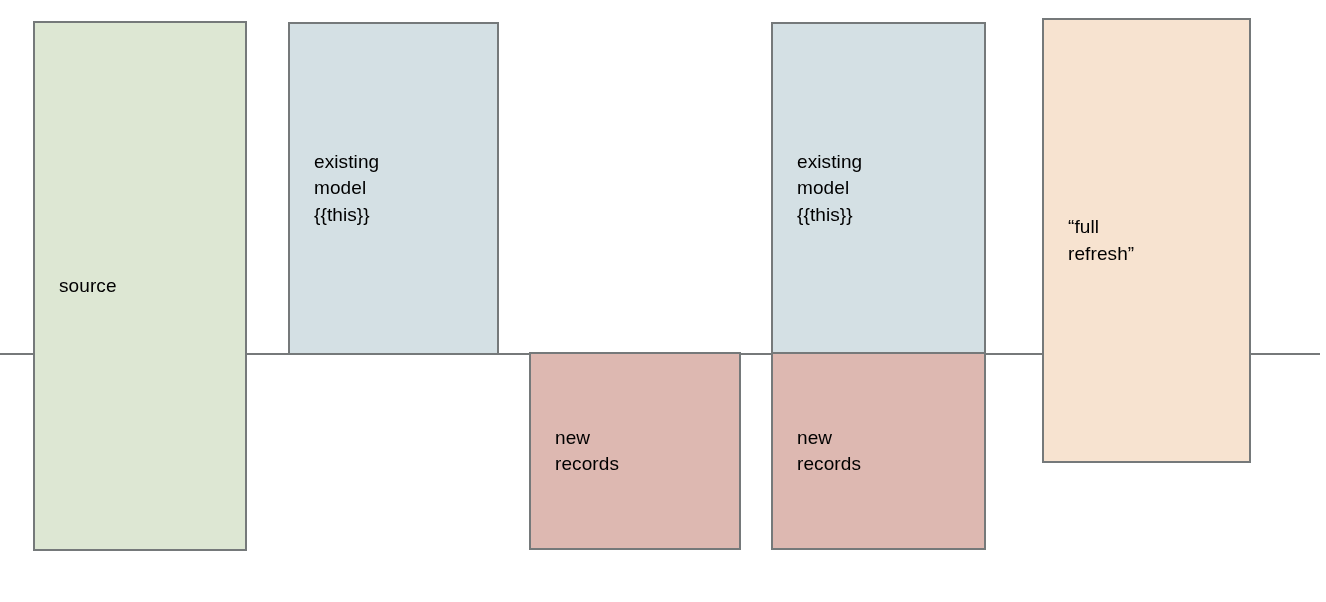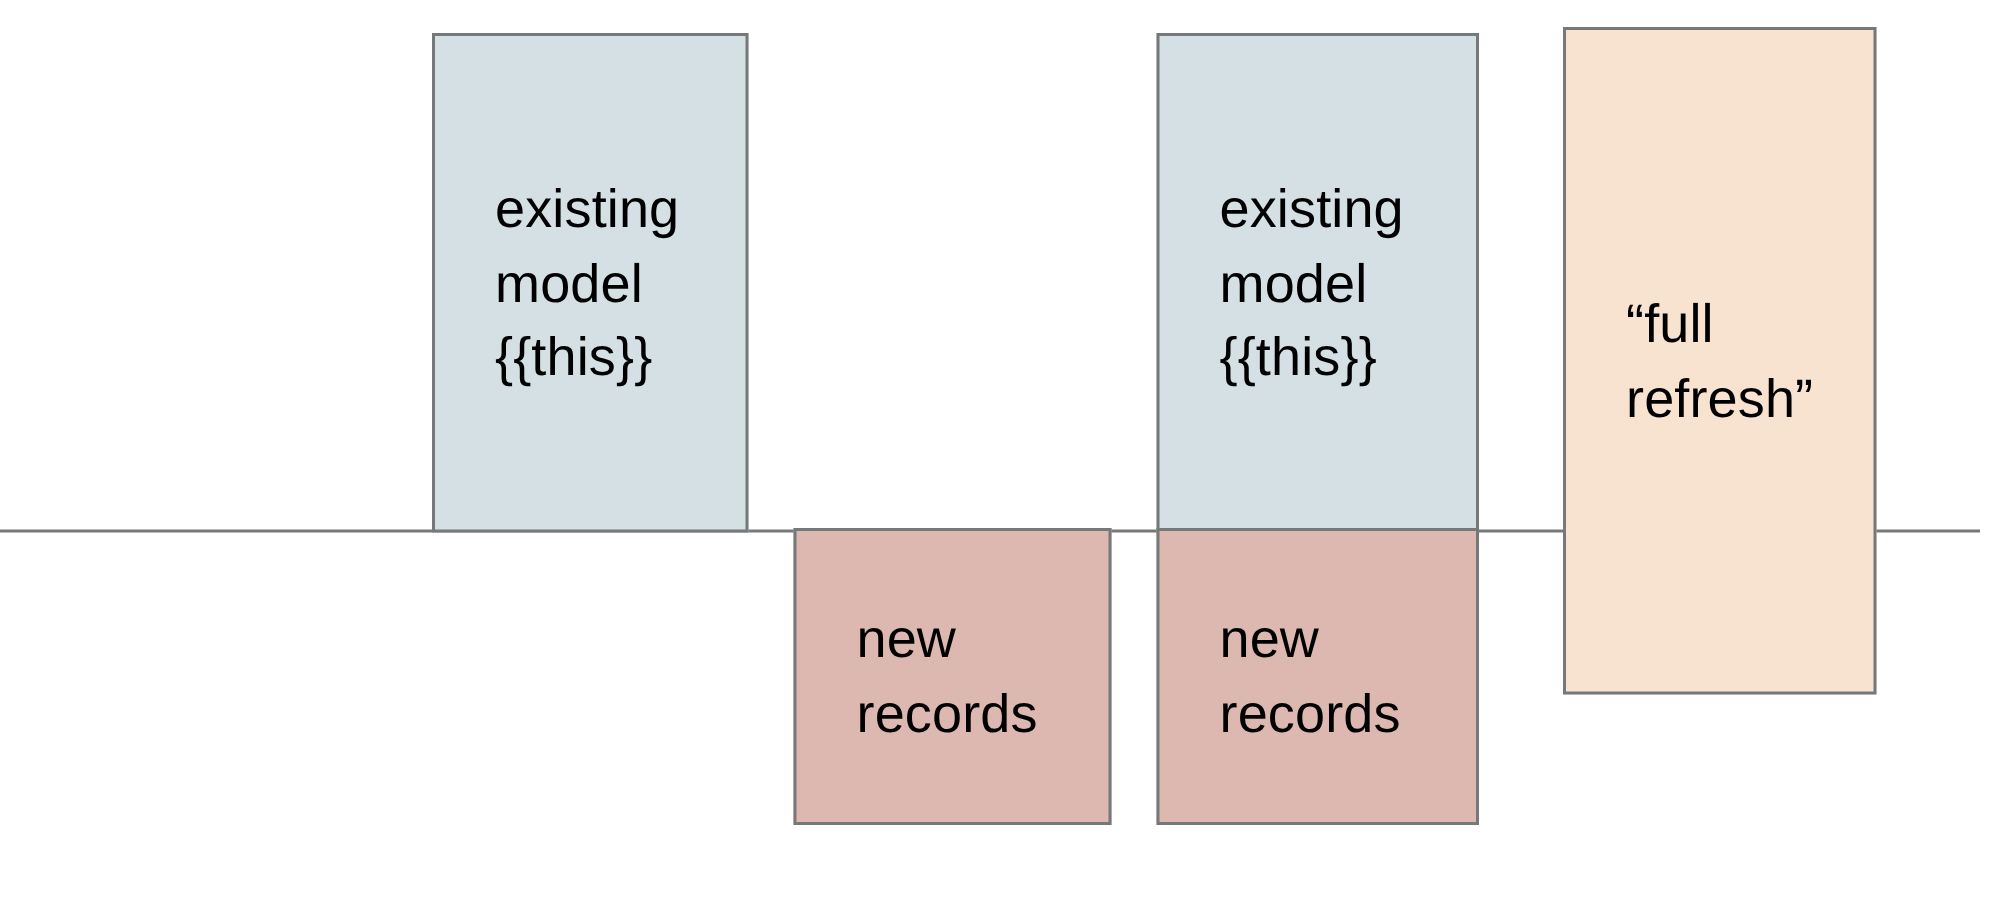--- a/index.html
+++ b/index.html
@@ -32,23 +32,23 @@
   .block {
     position: absolute;
     box-sizing: border-box;
     border: 2px solid #75797a;
     display: flex;
     align-items: center;
     justify-content: flex-start;
   }
   .block .label {
     display: block;
-    padding-left: 40px;
+    padding-left: 24px;
     padding-right: 8px;
-    font-size: 36px;
+    font-size: 19px;
     line-height: 1.38;
     color: #000000;
     white-space: pre-line;
     letter-spacing: 0.1px;
   }
 
   
   #blk-source {
     left: 33px;  top: 21px;  width: 214px;  height: 530px;
     background: #dde7d3;
@@ -82,20 +82,23 @@
   
   #blk-new-2 { border-top-width: 2px; }
 </style>
 </head>
 <body>
 
 <div id="canvas">
 
   <div class="divider-line" style="background: rgb(118, 121, 122);"></div>
 
+  <div class="block" id="blk-source" style="background: rgb(221, 231, 211); border-color: rgb(117, 121, 122);">
+    <span class="label">source</span>
+  </div>
 
   <div class="block" id="blk-existing-1" style="background: rgb(212, 224, 228); border-color: rgb(117, 121, 122);">
     <span class="label">existing
 model
 {{this}}</span>
   </div>
 
   <div class="block" id="blk-new-1" style="background: rgb(221, 184, 177); border-color: rgb(117, 121, 122);">
     <span class="label">new
 records</span>

